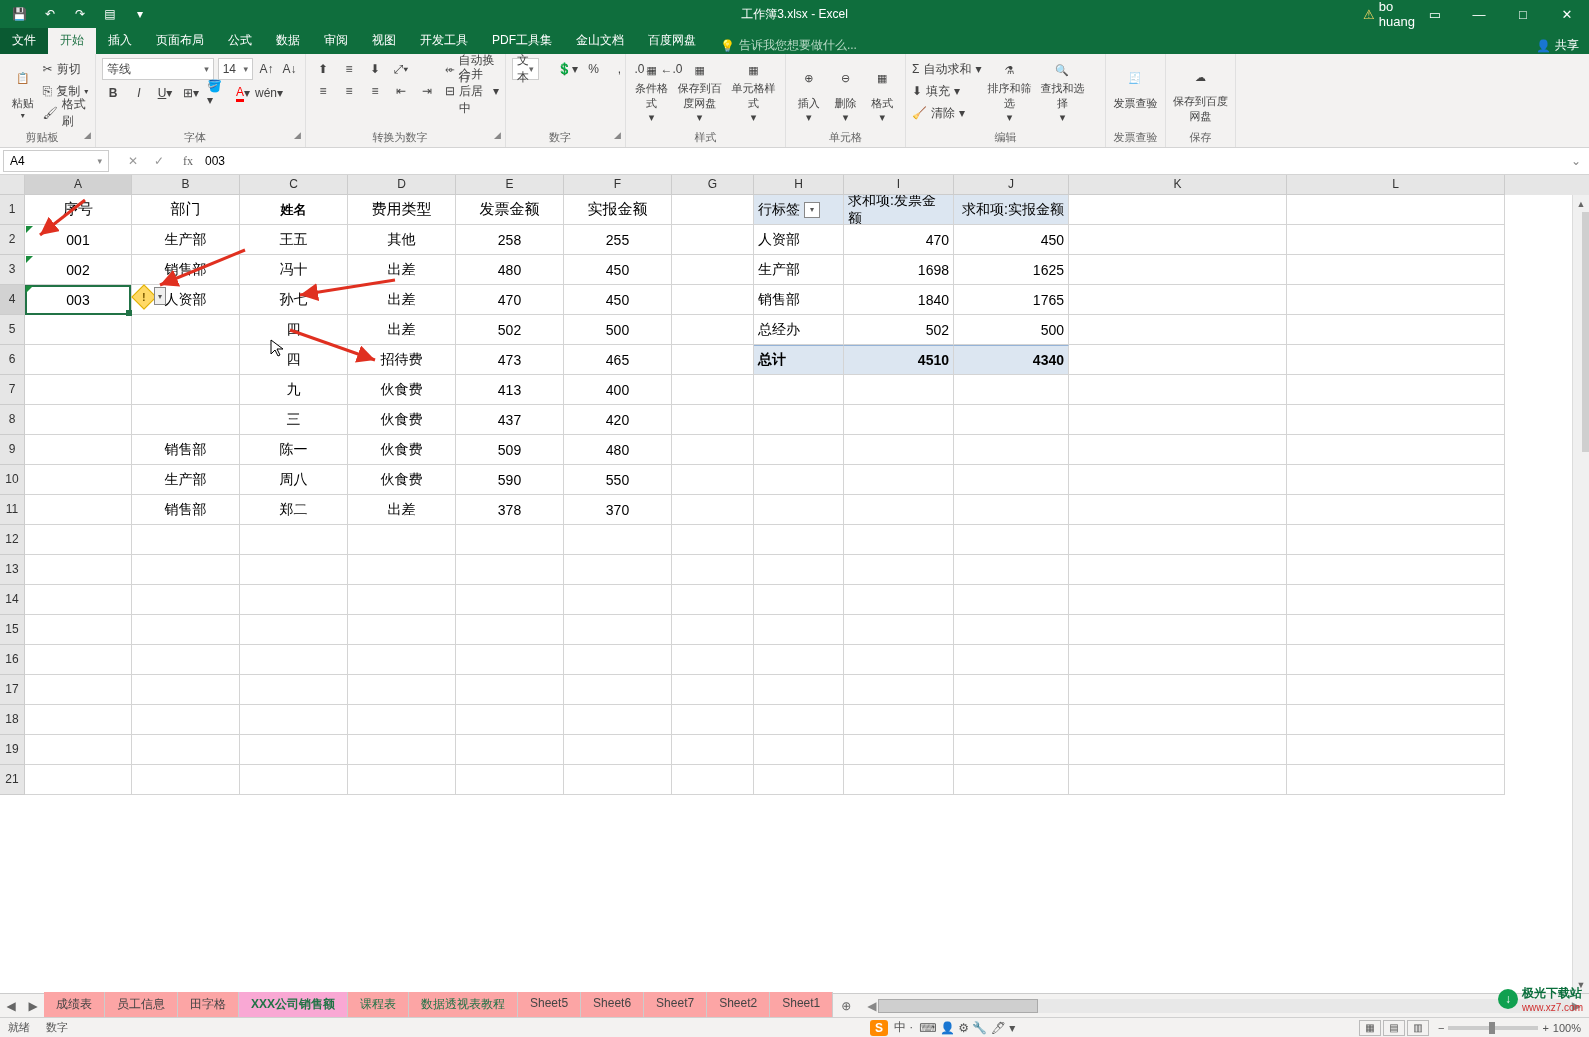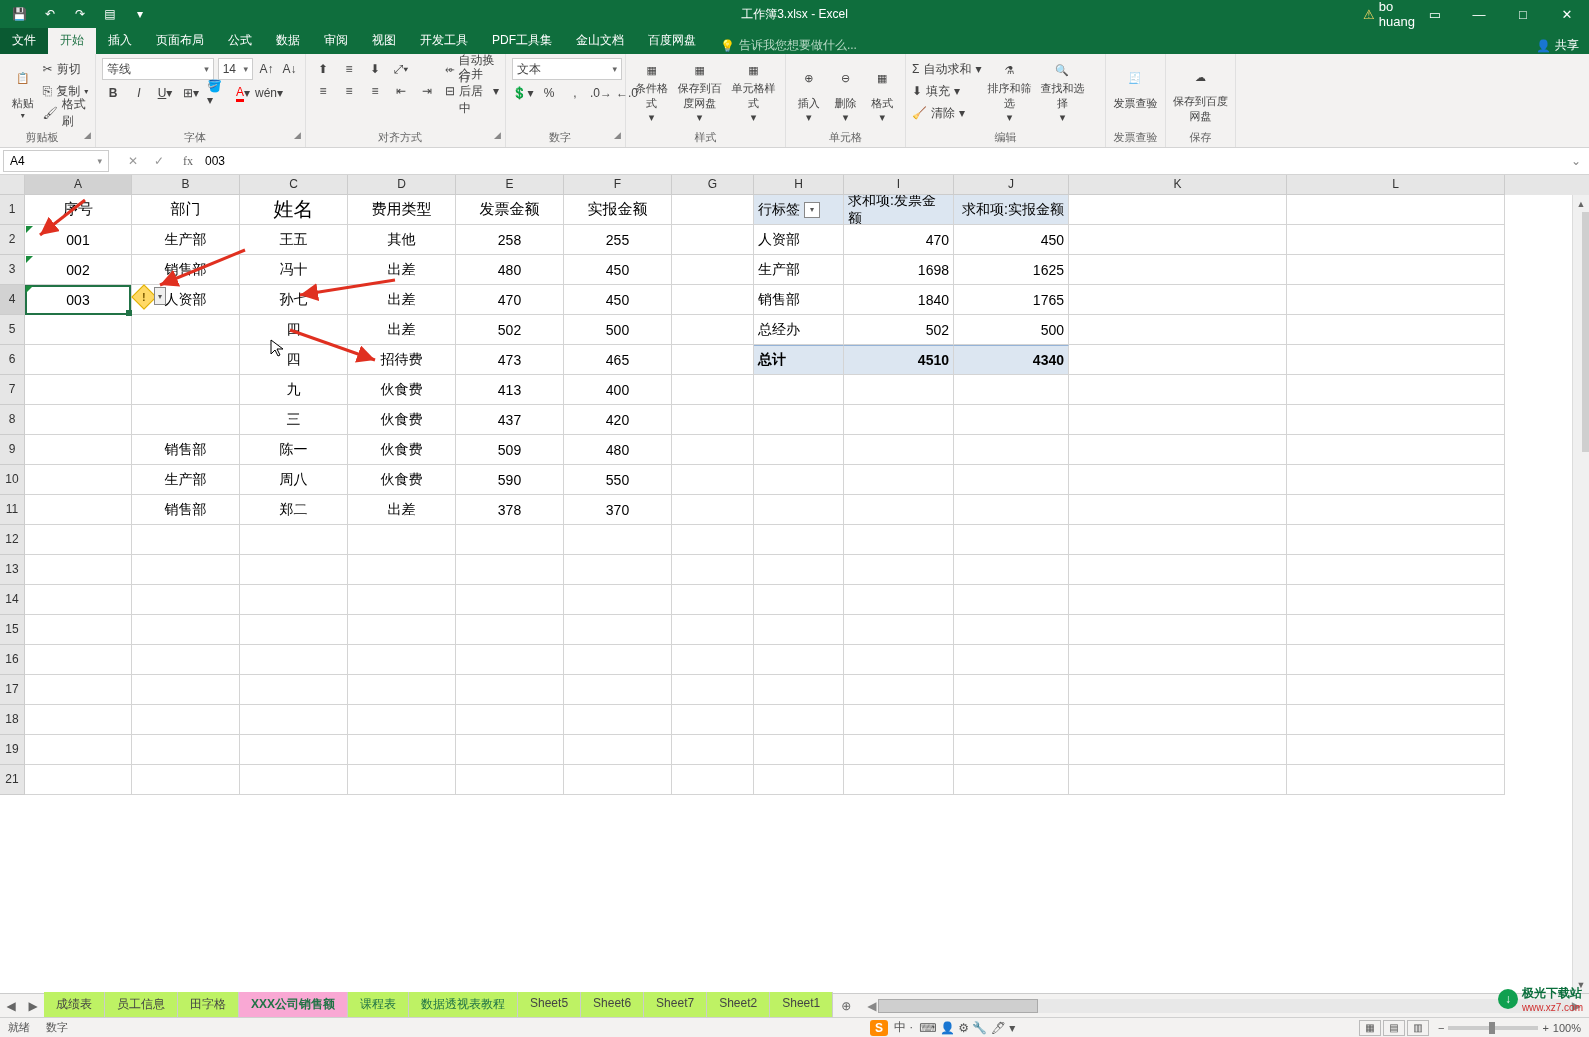--- a/index.html
+++ b/index.html
@@ -56,21 +56,21 @@
 .smarttag{position:absolute;width:18px;height:18px;background:#ffd966;border:1px solid #e0b000;transform:rotate(45deg);display:flex;align-items:center;justify-content:center;}
 .smarttag span{transform:rotate(-45deg);font-weight:bold;color:#7a5900;font-size:11px;}
 .smarttag-dd{position:absolute;width:12px;height:18px;border:1px solid #888;background:#f0f0f0;display:flex;align-items:center;justify-content:center;font-size:8px;color:#555;}
 .ctxmenu{position:absolute;background:#fff;border:1px solid #bfbfbf;box-shadow:2px 2px 6px rgba(0,0,0,.25);font-size:12px;padding:1px;}
 .ctxmenu .mi{padding:5px 14px 5px 14px;cursor:default;white-space:nowrap;}
 .ctxmenu .mi.disabled{color:#888;background:#f0f0f0;}
 .ctxmenu .mi.hover{background:#c5e0d0;border:1px solid #7fc29b;padding:4px 13px;}
 .arrow-red{position:absolute;pointer-events:none;}
 .sheettabs{position:absolute;bottom:20px;left:0;right:0;height:24px;background:#f3f2f1;border-top:1px solid #ccc;display:flex;align-items:center;font-size:12px;}
 .navbtn{width:22px;text-align:center;color:#666;cursor:pointer;}
-.stab{padding:4px 12px;border-right:1px solid #ccc;background:#bef264;cursor:pointer;color:#444;}
+.stab{padding:4px 12px;border-right:1px solid #ccc;background:#fca5a5;cursor:pointer;color:#444;}
 .stab.active{background:#f9a8d4;border-bottom:2px solid #a3a3a3;color:#217346;font-weight:bold;}
 .stab.grouped{color:#217346;}
 .addsheet{width:26px;text-align:center;color:#666;cursor:pointer;}
 .hscroll{flex:1;margin:0 8px;display:flex;align-items:center;}
 .hscroll .thumb{width:160px;height:14px;background:#cfcfcf;border:1px solid #aaa;}
 .statusbar{position:absolute;bottom:0;left:0;right:0;height:20px;background:#f3f2f1;border-top:1px solid #d0d0d0;display:flex;align-items:center;font-size:11px;color:#555;padding:0 8px;}
 .statusbar .sp{flex:1;}
 .viewbtn{width:22px;height:16px;border:1px solid #bbb;margin:0 1px;display:flex;align-items:center;justify-content:center;font-size:10px;}
 .zoom{display:flex;align-items:center;gap:4px;margin-left:8px;}
 .zslider{width:90px;height:4px;background:#ccc;position:relative;}
@@ -192,25 +192,25 @@
           <div class="iconbtn">≡</div>
           <div class="iconbtn">⇤</div>
           <div class="iconbtn">⇥</div>
         </div>
       </div>
       <div class="stack" style="margin-left:4px">
         <div class="smallrow">⬰ <span>自动换行</span></div>
         <div class="smallrow">⊟ <span>合并后居中</span> ▾</div>
       </div>
     </div>
-    <div class="label"><span>对齐方式</span><span class="dlg">◢</span></div>
+    <div class="label"><span>转换为数字</span><span class="dlg">◢</span></div>
   </div>
 
   <div class="rgroup" style="width:120px">
-    <div class="rcontent" style="flex-direction:column;gap:2px">
+    <div class="rcontent" style="flex-direction:row;gap:18px">
       <div class="selbox" style="width:110px">
           <span>文本</span>
           <span class="arr">▾</span>
         </div>
       <div class="smallrow">
         <div class="iconbtn">💲▾</div>
         <div class="iconbtn">%</div>
         <div class="iconbtn">,</div>
         <div class="iconbtn">.0→</div>
         <div class="iconbtn">←.0</div>
@@ -299,21 +299,21 @@
       <div class="ch" style="width: 110px;">I</div>
       <div class="ch" style="width: 115px;">J</div>
       <div class="ch" style="width: 218px;">K</div>
       <div class="ch" style="width: 218px;">L</div>
     </div>
   <div class="rows" id="rows">
       <div class="row">
         <div class="rh">1</div>
         <div class="cell" style="width: 107px; font-size: 15px;">序号</div>
         <div class="cell" style="width: 108px; font-size: 15px;">部门</div>
-        <div class="cell" style="width: 108px; font-size: 20px;">姓名</div>
+        <div class="cell" style="width: 108px; font-size: 13px; font-weight: bold;">姓名</div>
         <div class="cell" style="width: 108px; font-size: 15px;">费用类型</div>
         <div class="cell" style="width: 108px; font-size: 15px;">发票金额</div>
         <div class="cell" style="width: 108px; font-size: 15px;">实报金额</div>
         <div class="cell" style="width: 82px;"></div>
         <div class="cell ptheader l ptheader l" style="width: 90px; justify-content: flex-start;">
           <span>行标签</span>
           <span class="filterbtn">▾</span>
         </div>
         <div class="cell ptheader r" style="width: 110px; justify-content: flex-end;">求和项:发票金额</div>
         <div class="cell ptheader r" style="width: 115px; justify-content: flex-end;">求和项:实报金额</div>

